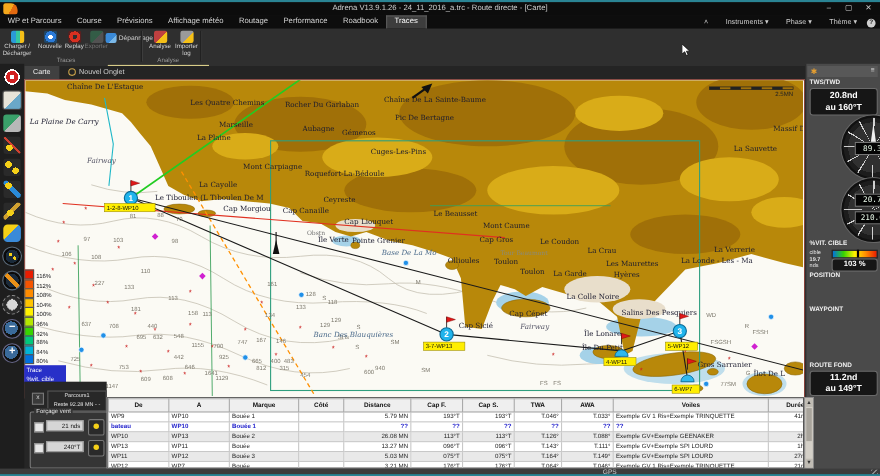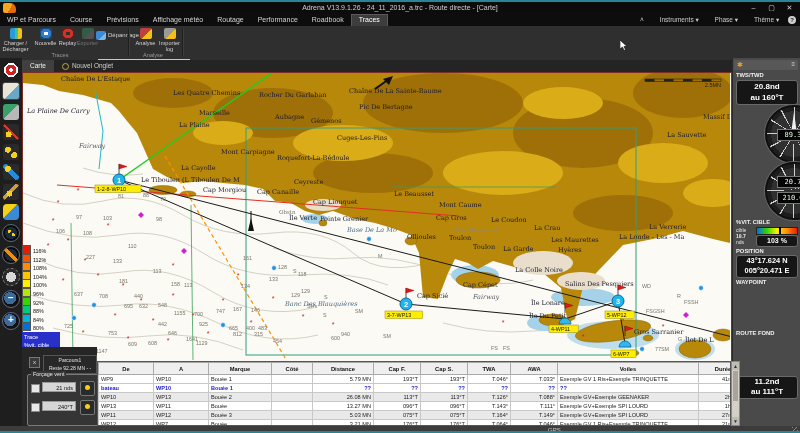--- a/index.html
+++ b/index.html
@@ -532,31 +532,27 @@
     <div>cible</div>
     <div style="font-weight:bold;">19.7</div>
     <div>nds</div>
   </div>
   <div class="abs" style="left:756px;top:225px;width:40px;height:6px;background:linear-gradient(90deg,#0070e0,#38d400,#fff200,#ff8c00,#e81c00);border:1px solid #222;">
     <div style="position:absolute;left:22px;top:-1px;width:2px;height:7px;background:#000;"></div>
   </div>
   <div class="abs iw-box" style="left:756px;top:233px;width:40px;height:10px;font-size:7px;line-height:10px;">103 %</div>
 
   <div class="abs iw-head" style="top:246px;">POSITION</div>
-  <div class="abs iw-box" style="top:253px;height:21px;font-size:7.4px;line-height:10px;">
-    <div>43°17.624 N</div>
-      <div>005°20.471 E</div>
-  </div>
 
   <div class="abs iw-head" style="top:277px;">WAYPOINT</div>
 
   <div class="abs iw-head" style="top:328px;">ROUTE FOND</div>
-  <div class="abs iw-box" style="top:335px;height:21px;font-size:8px;line-height:10px;margin-top:39px;">
+  <div class="abs iw-box" style="top:335px;height:21px;font-size:8px;line-height:10px;">
     <div>11.2nd</div>
-      <div>au 111°T</div>
+      <div>au 149°T</div>
   </div>
 
   <div class="abs" style="left:22px;top:345px;width:75px;height:88px;background:#262626;"></div>
   <div class="abs" id="parcours-close">x</div>
   <div class="abs" id="parcours-head">
     <div>Parcours1</div>
       <div>Reste 92.28 MN - -</div>
   </div>
   <div class="abs" id="forcage"></div>
   <div class="abs" id="forcage-label">Forçage vent</div>

